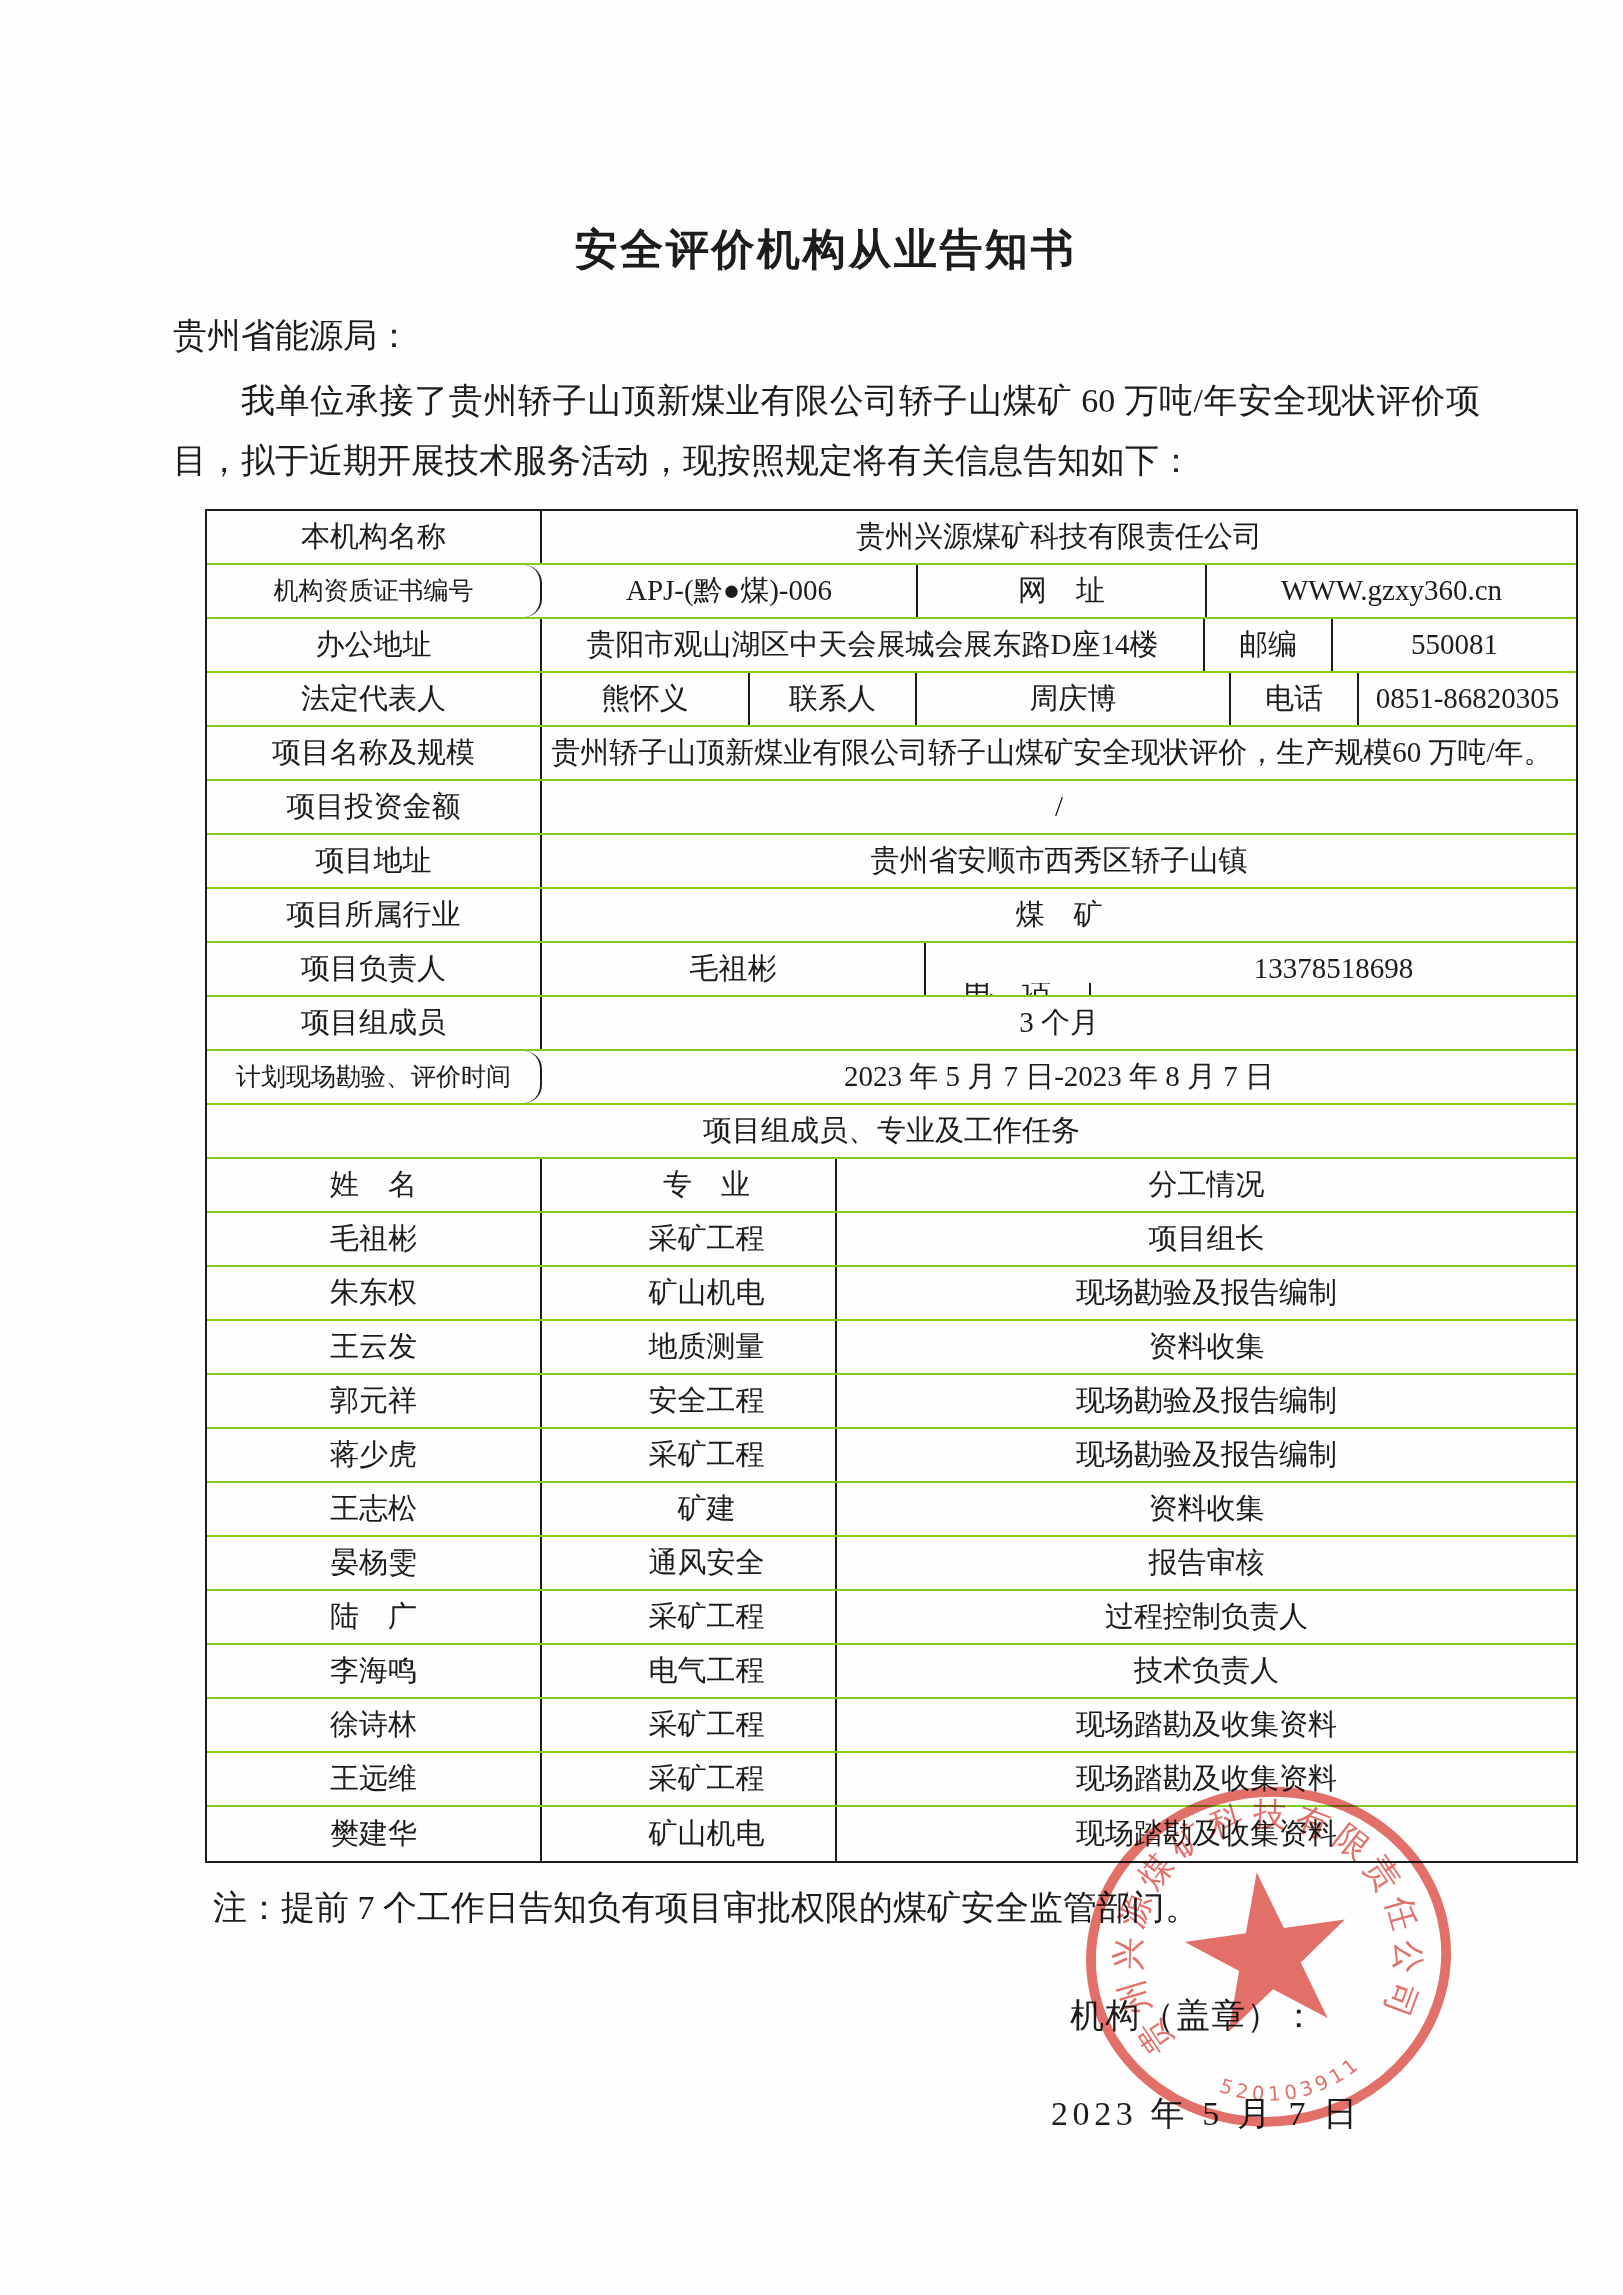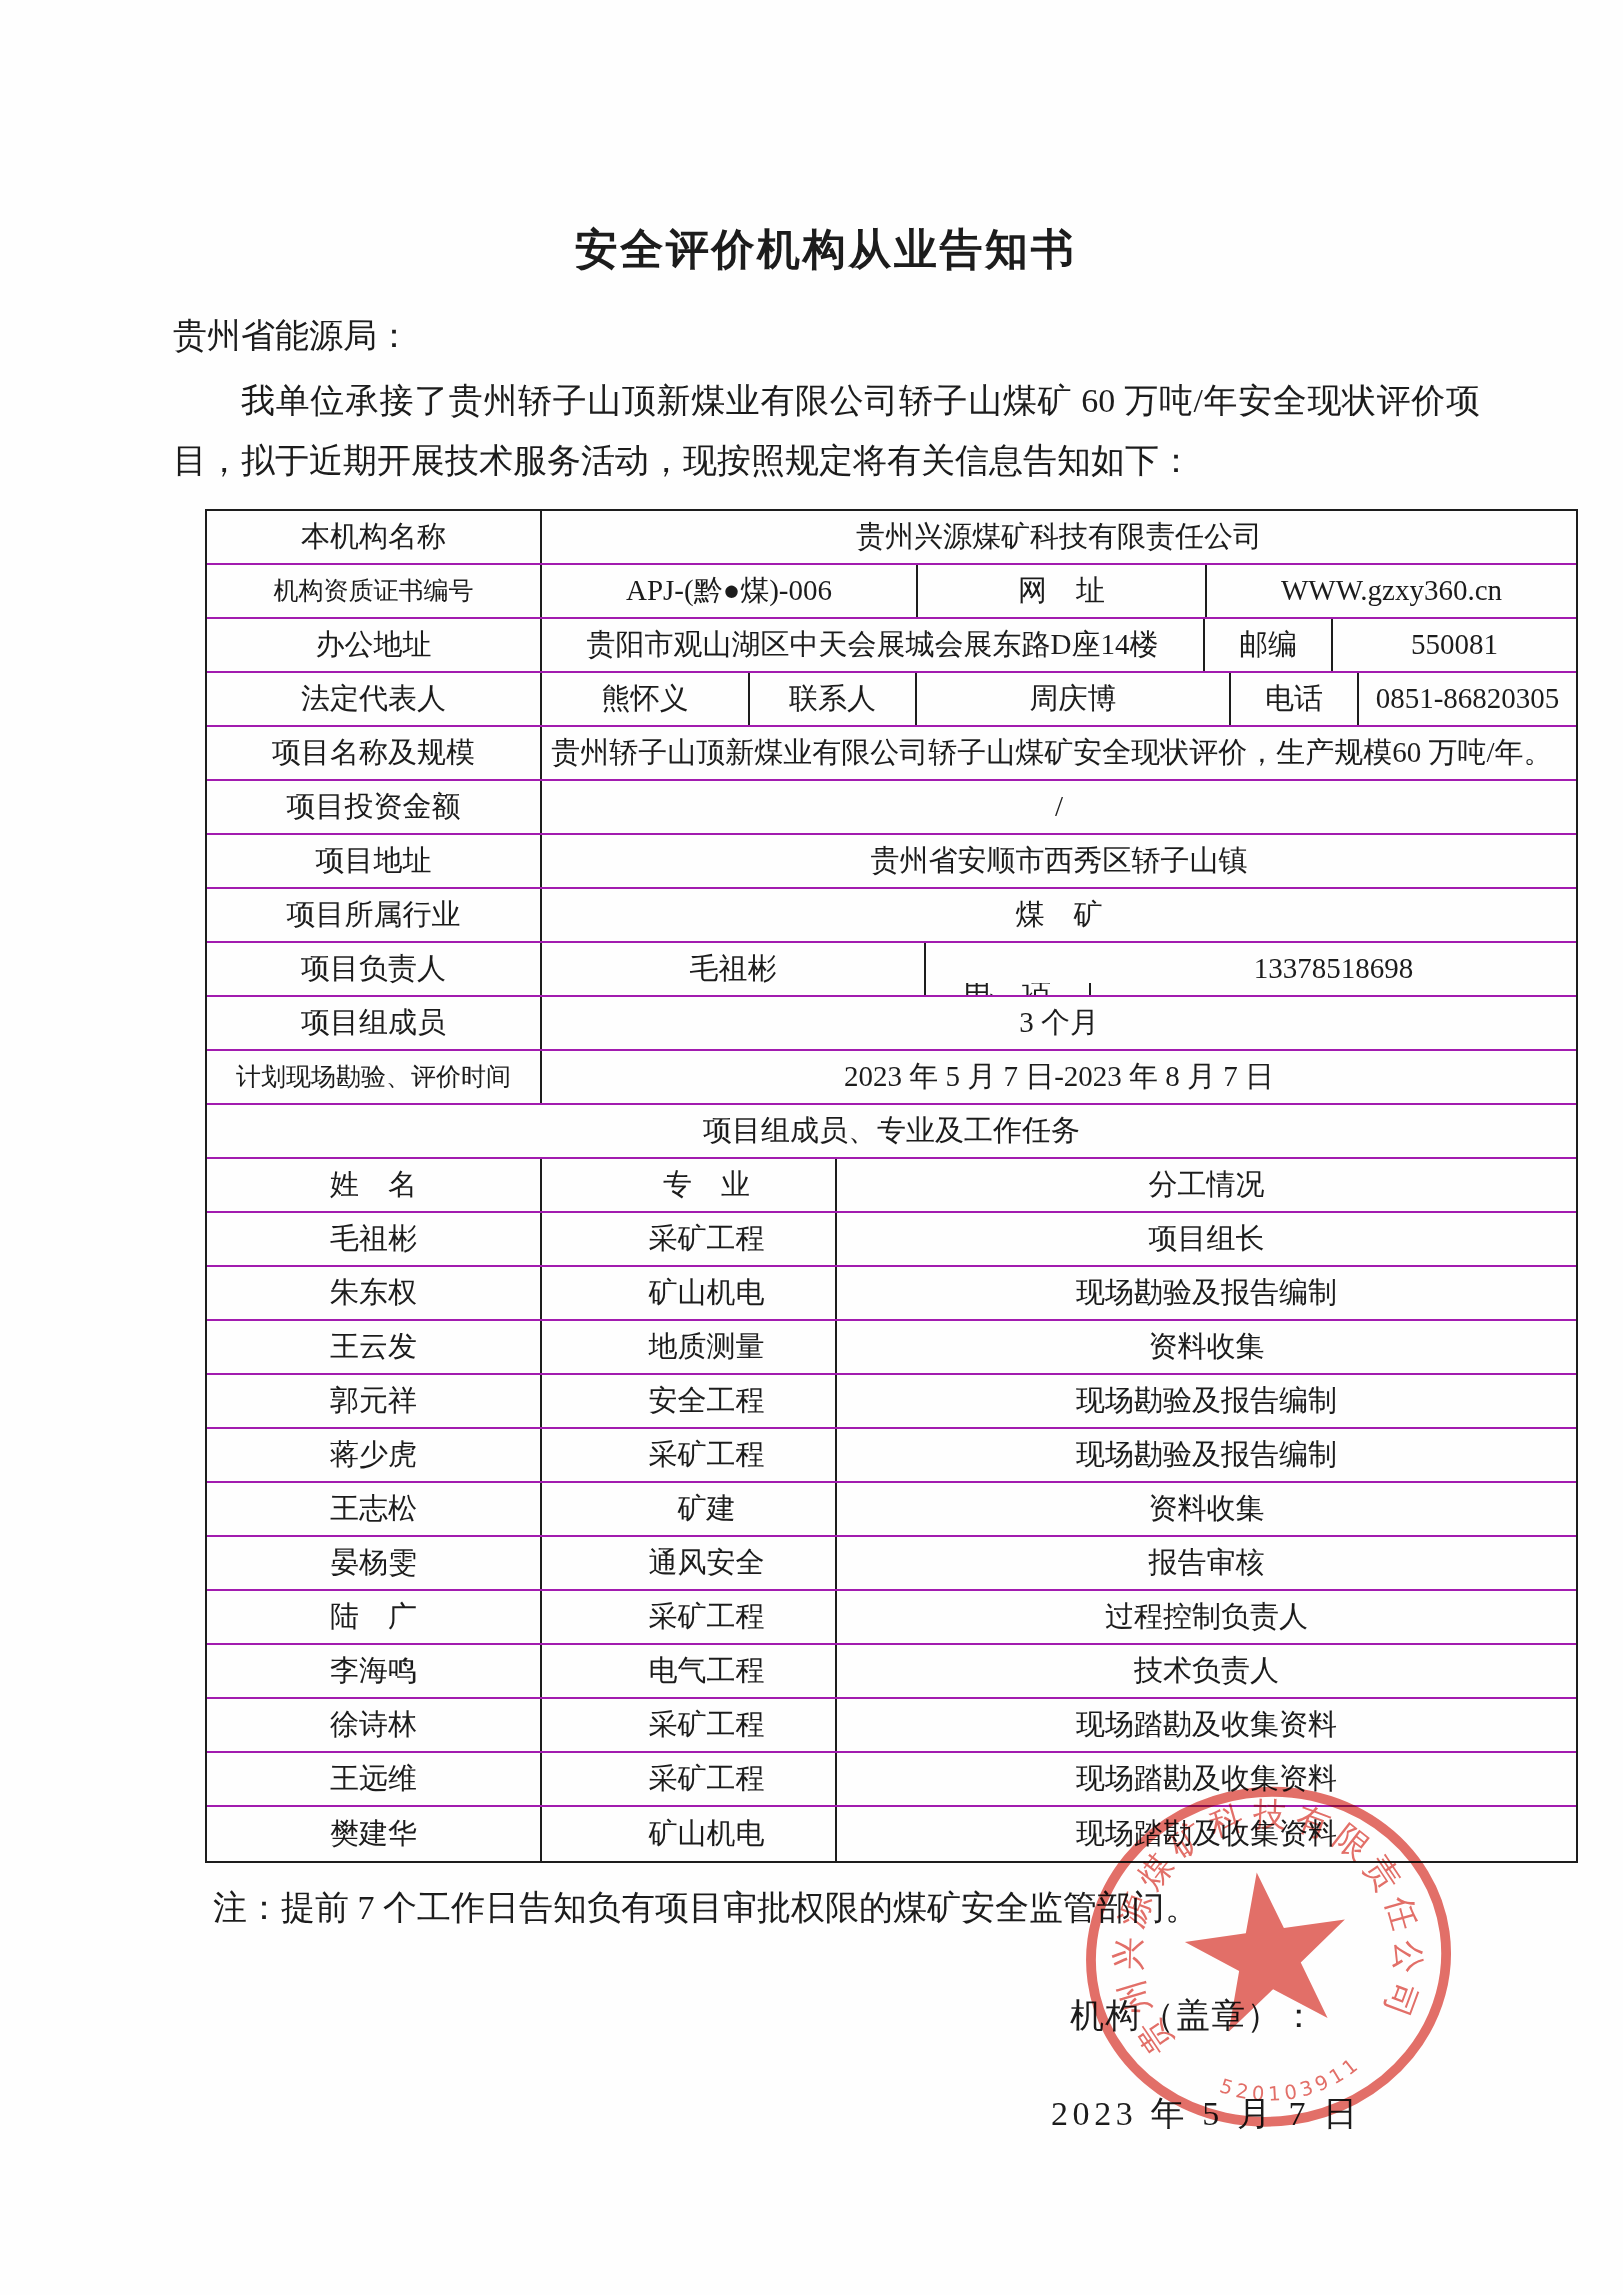--- a/index.html
+++ b/index.html
@@ -32,33 +32,33 @@
     text-align:justify;
   }
 
   
   .doc-table {
     margin:17px 0 0 177px;
     width:1373px;
     border:2.6px solid #1d1d1d;
     background:transparent;
   }
-  .trow { display:flex; height:54px; border-bottom:2px solid #a21caf; }
+  .trow { display:flex; height:54px; border-bottom:2px solid #84cc16; }
   .trow:last-child { border-bottom:none; }
   .cell {
     border-right:2px solid #1d1d1d;
     display:flex; align-items:center; justify-content:center;
     font-size:29px;
     padding:0 5.2px;
     white-space:nowrap;
     overflow:hidden;
   }
   .cell:last-child { border-right:none; }
   .cell.left { justify-content:flex-start; padding-left:9.2px; }
-  .cell.small { font-size:25px; }
+  .cell.small { font-size:25px;border-radius:18px; }
   .grow { flex:1 1 auto; }
   .w-label { width:335px; flex:0 0 auto; }
   .w2a { width:376px; flex:0 0 auto; }
   .w2b { width:289px; flex:0 0 auto; }
   .w3a { width:663px; flex:0 0 auto; }
   .wzip { width:128px; flex:0 0 auto; }
   .w4a { width:208px; flex:0 0 auto; }
   .w4b { width:167px; flex:0 0 auto; }
   .w4c { width:314px; flex:0 0 auto; }
   .w9a { width:384px; flex:0 0 auto; }

